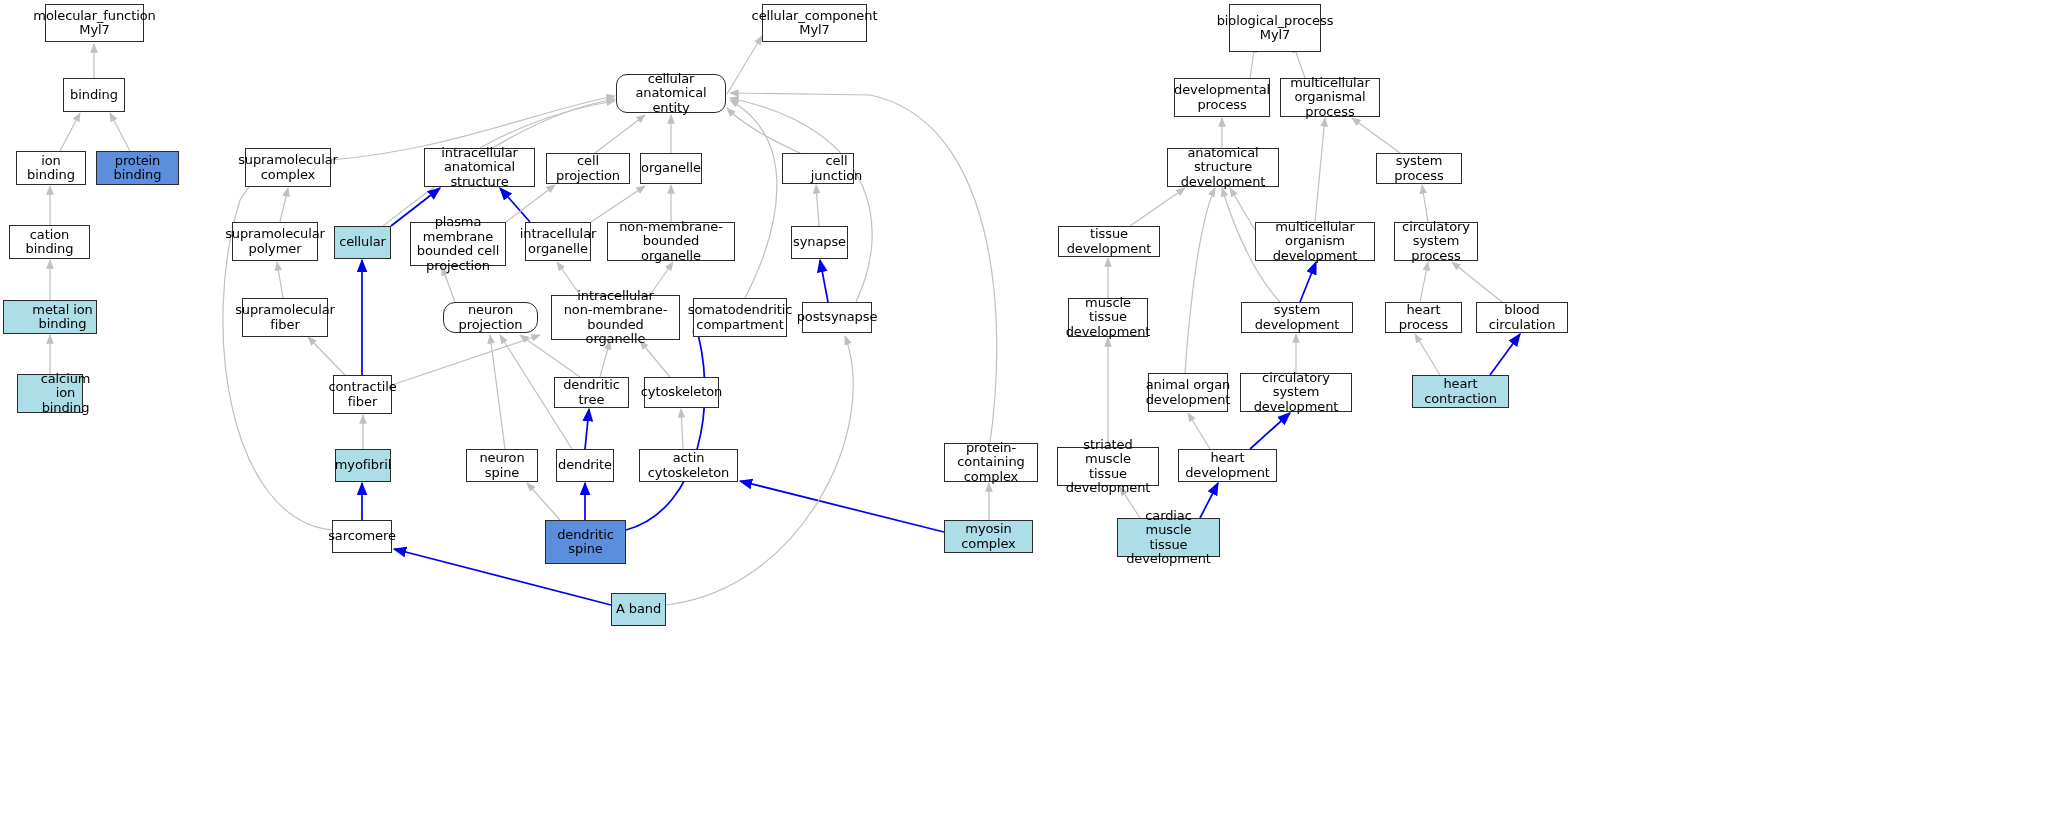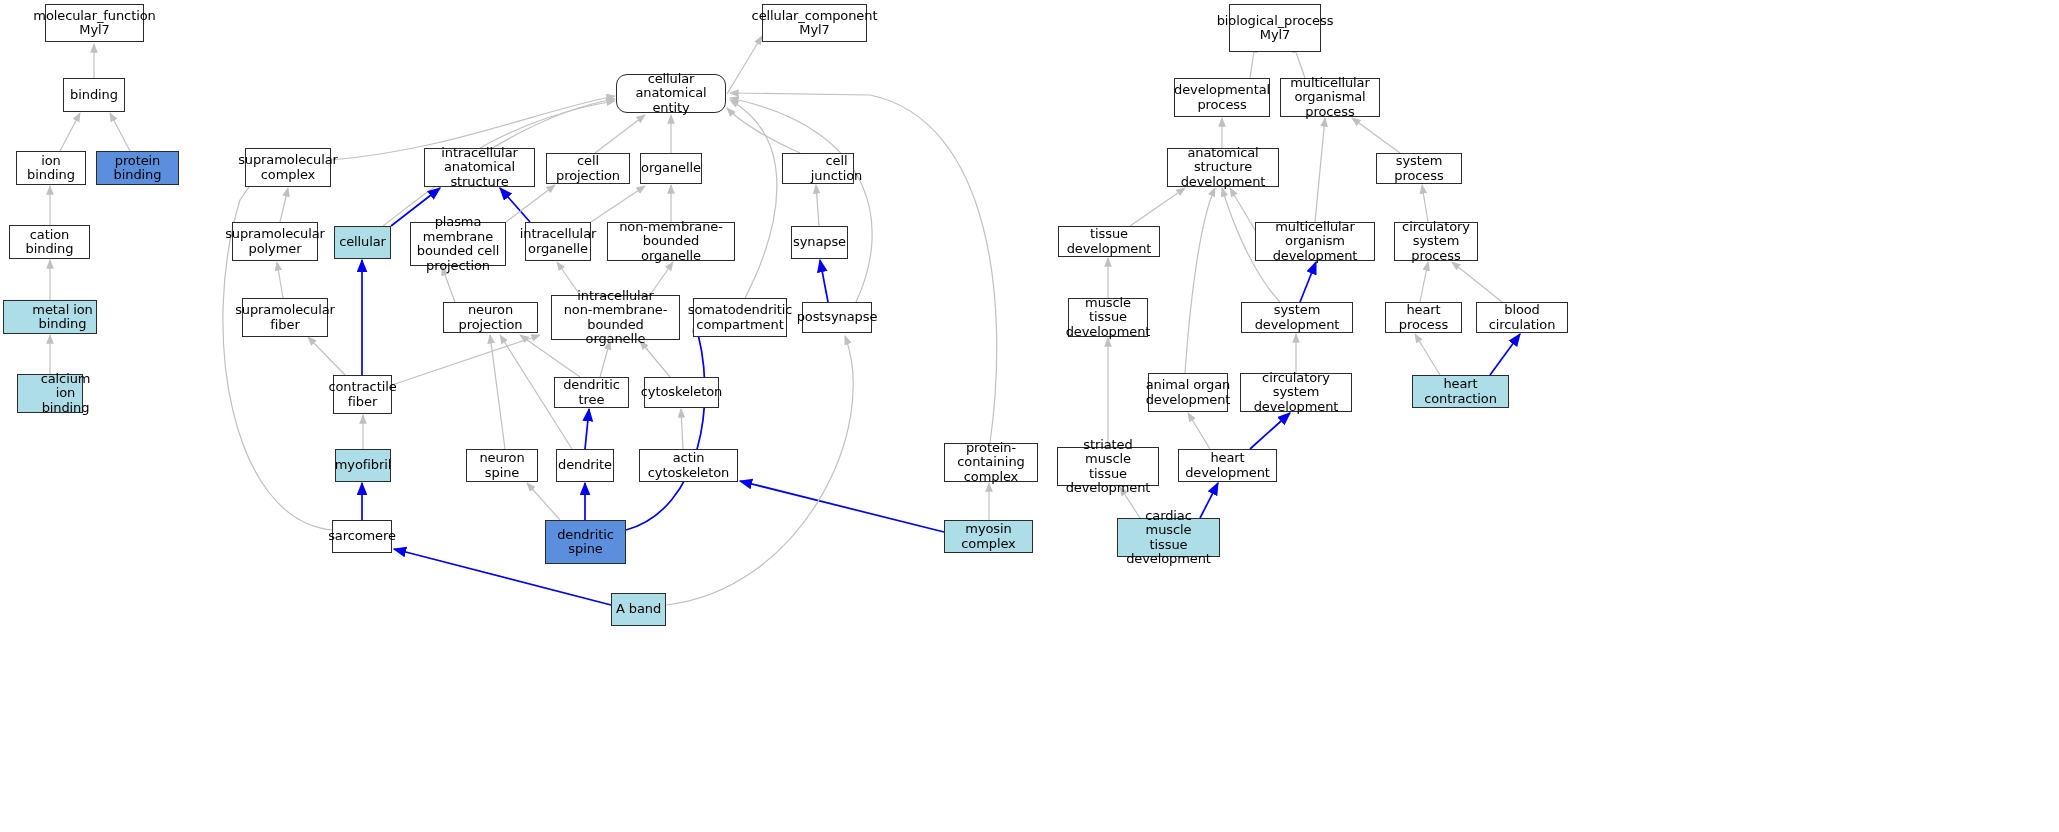--- a/index.html
+++ b/index.html
@@ -154,21 +154,21 @@
       <div class="node" style="left: 410px; top: 222px; width: 96px; height: 44px;"><span>plasma membrane
 bounded cell
 projection</span></div>
       <div class="node" style="left: 525px; top: 222px; width: 66px; height: 39px;"><span>intracellular
 organelle</span></div>
       <div class="node" style="left: 607px; top: 222px; width: 128px; height: 39px;"><span>non-membrane-bounded
 organelle</span></div>
       <div class="node" style="left: 791px; top: 226px; width: 57px; height: 33px;"><span>synapse</span></div>
       <div class="node" style="left: 242px; top: 298px; width: 86px; height: 39px;"><span>supramolecular
 fiber</span></div>
-      <div class="node" style="left: 443px; top: 302px; width: 95px; height: 31px;"><span>neuron projection</span></div>
+      <div class="node" style="left: 443px; top: 302px; width: 95px; height: 31px; border-radius: 12px;"><span>neuron projection</span></div>
       <div class="node" style="left: 551px; top: 295px; width: 129px; height: 45px;"><span>intracellular
 non-membrane-bounded
 organelle</span></div>
       <div class="node" style="left: 693px; top: 298px; width: 94px; height: 39px;"><span>somatodendritic
 compartment</span></div>
       <div class="node" style="left: 802px; top: 302px; width: 70px; height: 31px;"><span>postsynapse</span></div>
       <div class="node" style="left: 333px; top: 375px; width: 59px; height: 39px;"><span>contractile
 fiber</span></div>
       <div class="node" style="left: 554px; top: 377px; width: 75px; height: 31px;"><span>dendritic tree</span></div>
       <div class="node" style="left: 644px; top: 377px; width: 75px; height: 31px;"><span>cytoskeleton</span></div>

